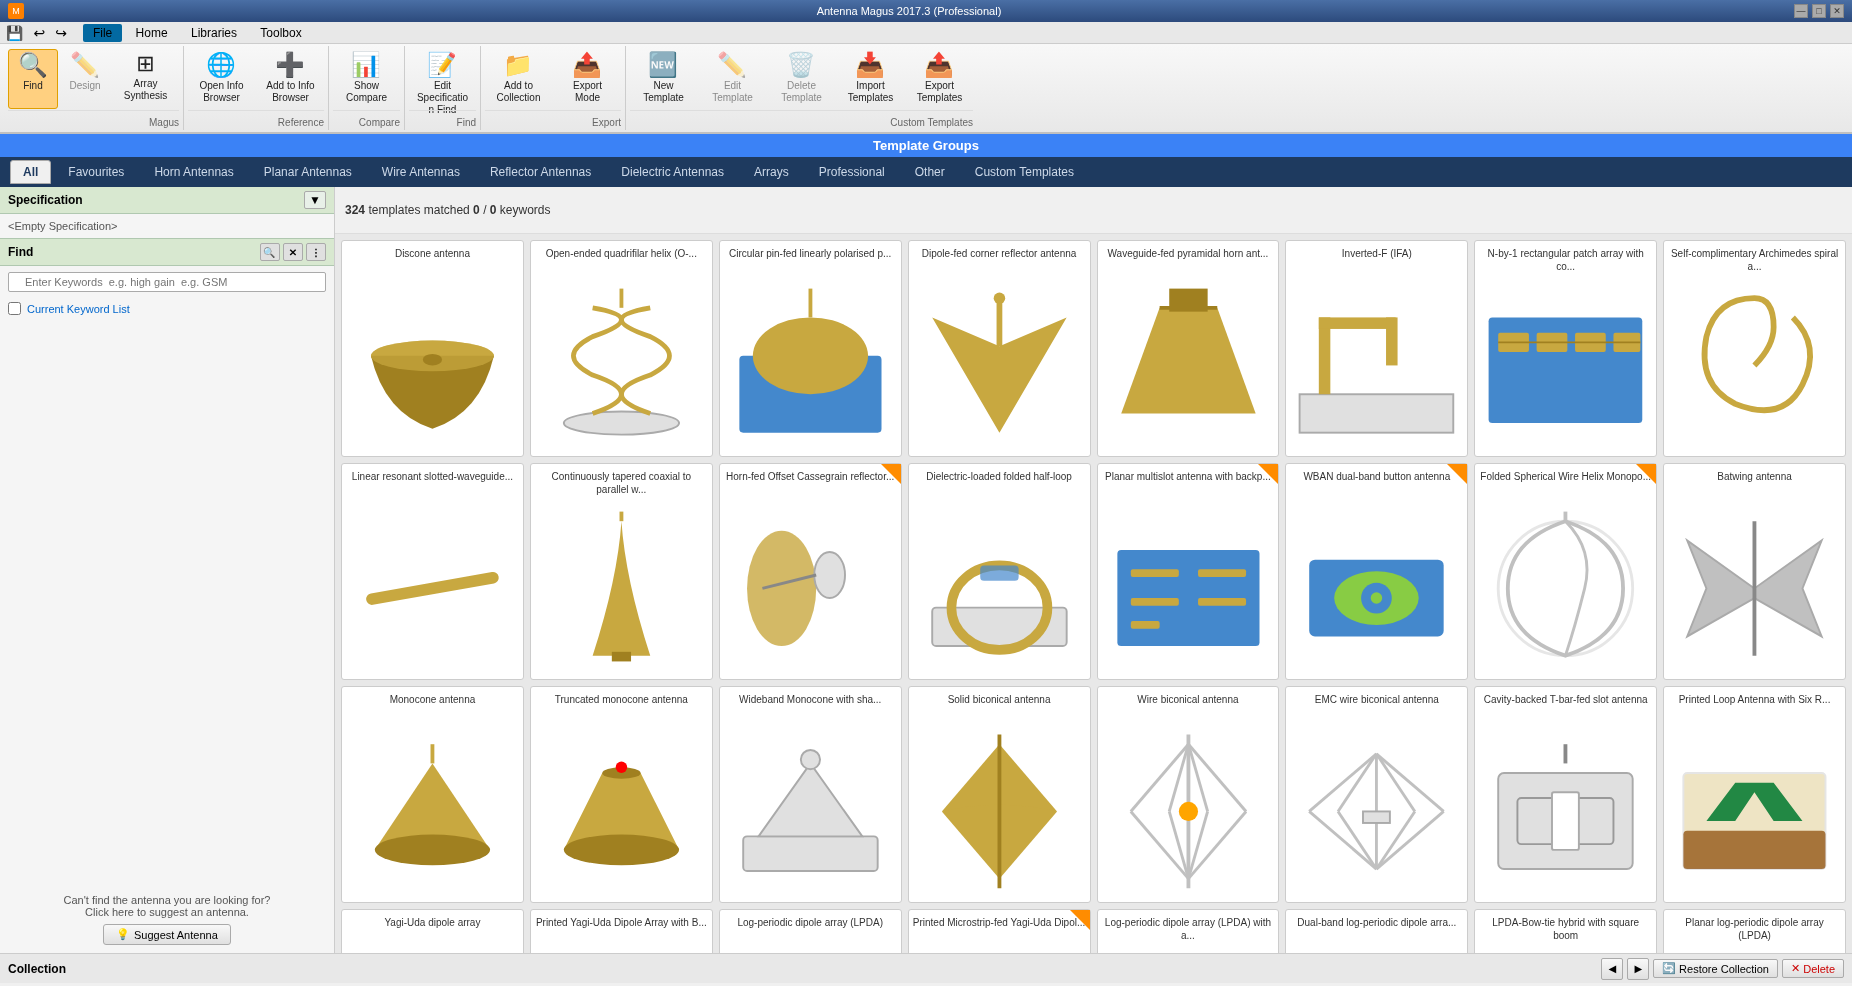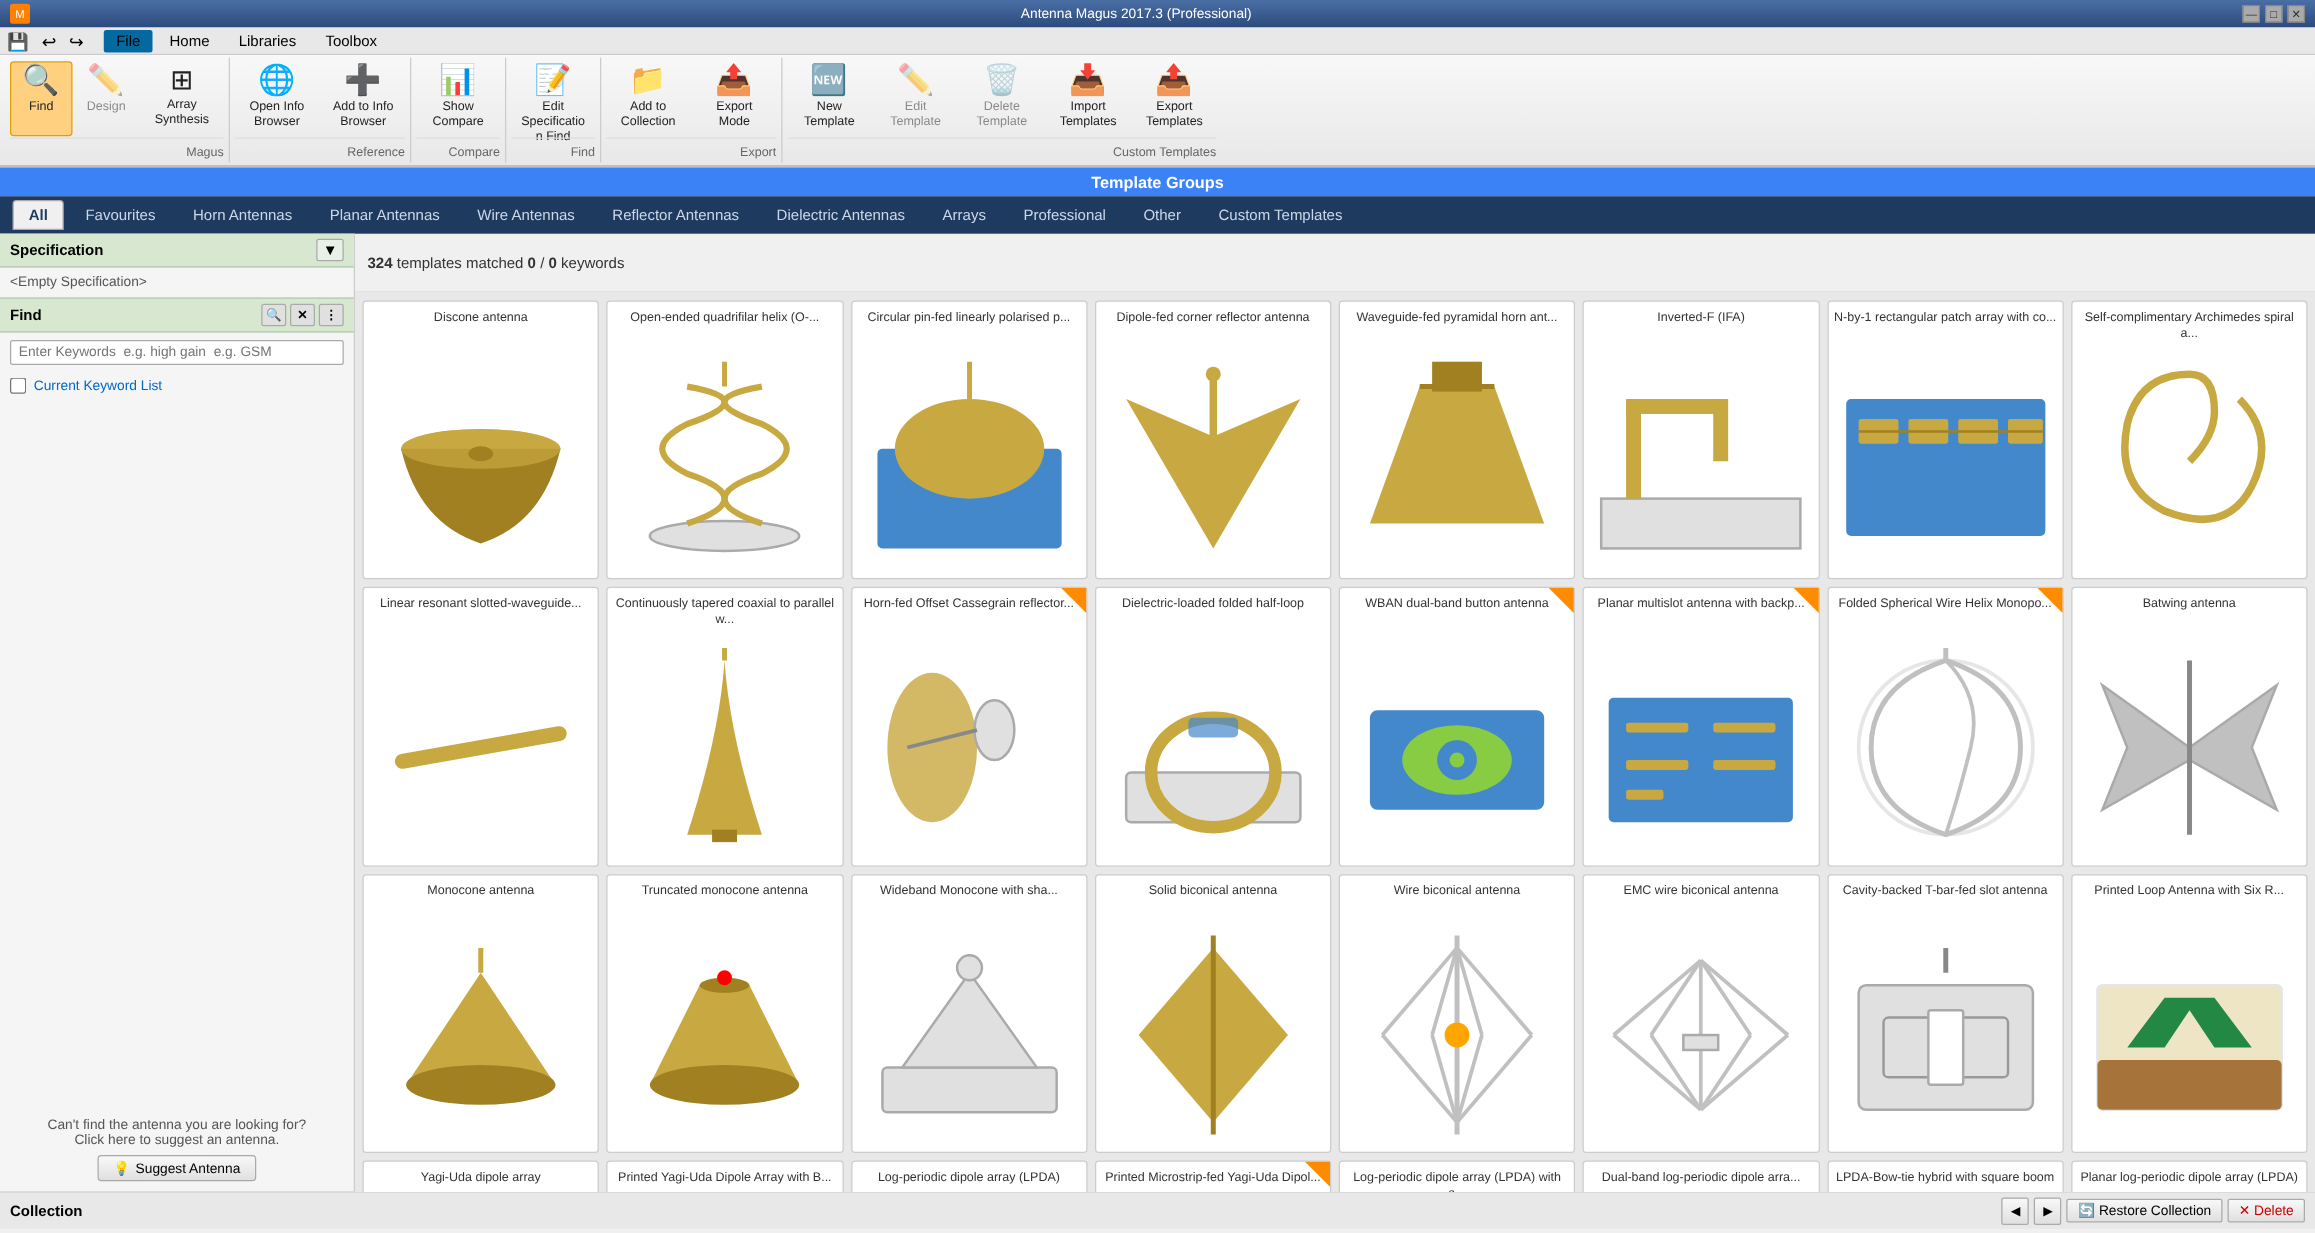--- a/index.html
+++ b/index.html
@@ -111,21 +111,21 @@
     .cat-tab.active { background: #f0f0f0; color: #1e3a5f; font-weight: bold; border-color: #aaa; }
 
     
     .main-layout {
       display: flex;
       height: calc(986px - 22px - 24px - 90px - 24px - 30px - 30px);
     }
 
     
     .sidebar {
-      width: 284px;
+      width: 335px;
       background: #f5f5f5;
       border-right: 1px solid #ccc;
       display: flex;
       flex-direction: column;
       flex-shrink: 0;
     }
     .sidebar-spec-header {
       background: #d8e8d0;
       padding: 4px 8px;
       font-weight: bold;
@@ -146,21 +146,21 @@
       border-top: 1px solid #b0c8b0;
       display: flex;
       justify-content: space-between;
       align-items: center;
     }
     .find-icons { display: flex; gap: 3px; }
     .find-icon-btn { width: 20px; height: 18px; background: #e0e0e0; border: 1px solid #aaa; cursor: pointer; font-size: 10px; display: flex; align-items: center; justify-content: center; border-radius: 2px; }
     .find-input {
       margin: 6px 8px;
       width: calc(100% - 16px);
-      padding: 3px 6px;
+      padding: 3px 16px;
       border: 1px solid #aaa;
       border-radius: 2px;
       font-size: 11px;
       color: #999;
       background: white;
     }
     .find-checkbox-row { display: flex; align-items: flex-end; gap: 6px; padding: 4px 8px; font-size: 11px; }
     .sidebar-suggest {
       margin-top: auto;
       padding: 8px;
@@ -554,42 +554,42 @@
             <div class="antenna-name">Dielectric-loaded folded half-loop</div>
             <div class="antenna-img">
               <svg viewBox="0 0 90 90" xmlns="http://www.w3.org/2000/svg">
       <rect x="10" y="55" width="70" height="20" fill="#e0e0e0" stroke="#aaa" rx="2"></rect>
       <ellipse cx="45" cy="55" rx="25" ry="22" fill="none" stroke="#c8a840" stroke-width="5"></ellipse>
       <rect x="35" y="33" width="20" height="8" fill="#4488cc" opacity="0.7" rx="2"></rect>
     </svg>
             </div>
           </div>
           <div class="antenna-card">
-            <div class="antenna-name">WBAN dual-band button antenna</div>
-            <div class="new-badge"></div>
-            <div class="antenna-img">
-              <svg viewBox="0 0 90 90" xmlns="http://www.w3.org/2000/svg">
-      <rect x="10" y="30" width="70" height="40" fill="#4488cc" rx="3"></rect>
-      <ellipse cx="45" cy="50" rx="22" ry="14" fill="#88cc44"></ellipse>
-      <circle cx="45" cy="50" r="8" fill="#4488cc"></circle>
-      <circle cx="45" cy="50" r="3" fill="#88cc44"></circle>
-    </svg>
-            </div>
-          </div>
-          <div class="antenna-card">
             <div class="antenna-name">Planar multislot antenna with backp...</div>
             <div class="new-badge"></div>
             <div class="antenna-img">
               <svg viewBox="0 0 90 90" xmlns="http://www.w3.org/2000/svg">
       <rect x="8" y="25" width="74" height="50" fill="#4488cc" rx="2"></rect>
       <rect x="15" y="35" width="25" height="4" fill="#c8a840" rx="1"></rect>
       <rect x="50" y="35" width="25" height="4" fill="#c8a840" rx="1"></rect>
       <rect x="15" y="50" width="25" height="4" fill="#c8a840" rx="1"></rect>
       <rect x="50" y="50" width="25" height="4" fill="#c8a840" rx="1"></rect>
       <rect x="15" y="62" width="15" height="4" fill="#c8a840" rx="1"></rect>
+    </svg>
+            </div>
+          </div>
+          <div class="antenna-card">
+            <div class="antenna-name">WBAN dual-band button antenna</div>
+            <div class="new-badge"></div>
+            <div class="antenna-img">
+              <svg viewBox="0 0 90 90" xmlns="http://www.w3.org/2000/svg">
+      <rect x="10" y="30" width="70" height="40" fill="#4488cc" rx="3"></rect>
+      <ellipse cx="45" cy="50" rx="22" ry="14" fill="#88cc44"></ellipse>
+      <circle cx="45" cy="50" r="8" fill="#4488cc"></circle>
+      <circle cx="45" cy="50" r="3" fill="#88cc44"></circle>
     </svg>
             </div>
           </div>
           <div class="antenna-card">
             <div class="antenna-name">Folded Spherical Wire Helix Monopo...</div>
             <div class="new-badge"></div>
             <div class="antenna-img">
               <svg viewBox="0 0 90 90" xmlns="http://www.w3.org/2000/svg">
       <circle cx="45" cy="45" r="35" fill="none" stroke="#c0c0c0" stroke-width="1.5" opacity="0.4"></circle>
       <path d="M45 10 Q75 20 75 45 Q75 70 45 80 Q15 70 15 45 Q15 20 45 10" fill="none" stroke="#c0c0c0" stroke-width="2"></path>

